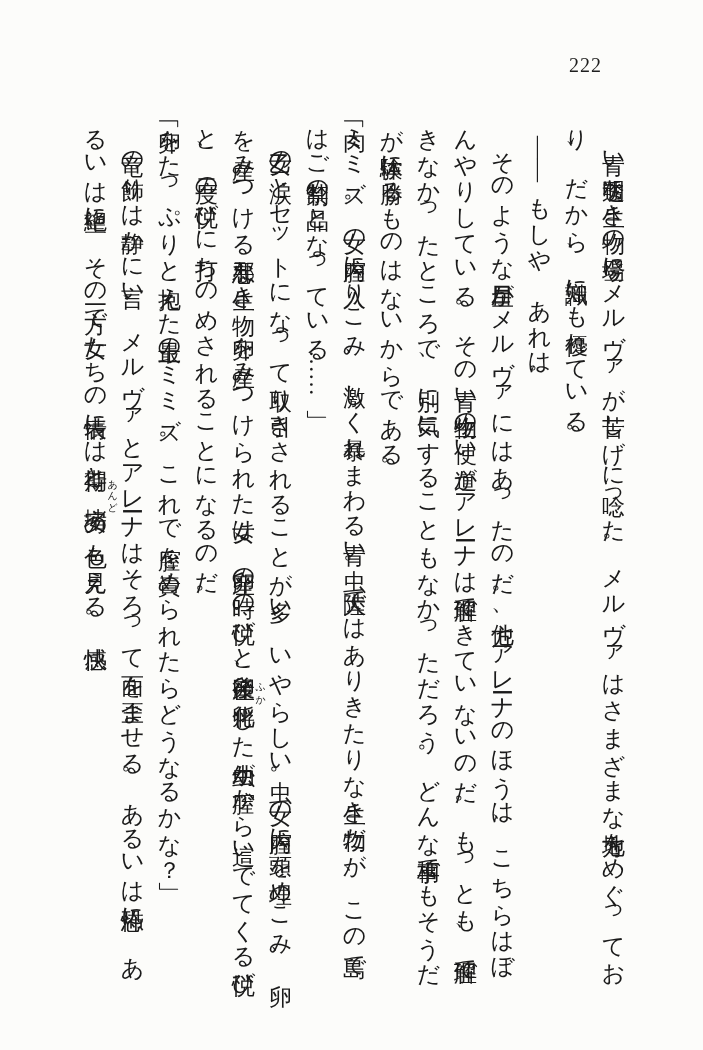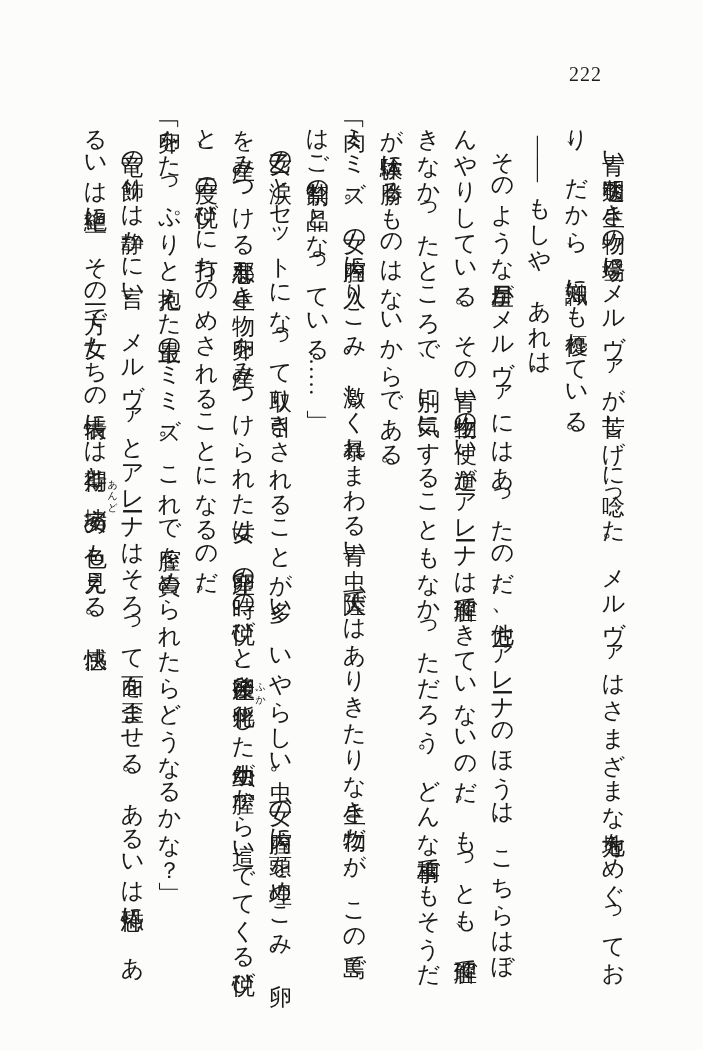--- a/index.html
+++ b/index.html
@@ -15,21 +15,20 @@
     overflow: hidden;
     font-family: "Liberation Serif", "DejaVu Serif", serif;
   }
   .page-number {
     position: absolute;
     left: 569px;
     top: 54px;
     font-size: 20px;
     letter-spacing: 1px;
     color: #1e1e1e;
-    margin-top: 9px;
   }
   .text-body {
     position: absolute;
     top: 113px;
     right: 71px;
     height: 874px;               
     writing-mode: vertical-rl;
     text-orientation: mixed;
     font-size: 23px;
     line-height: 37px;           

